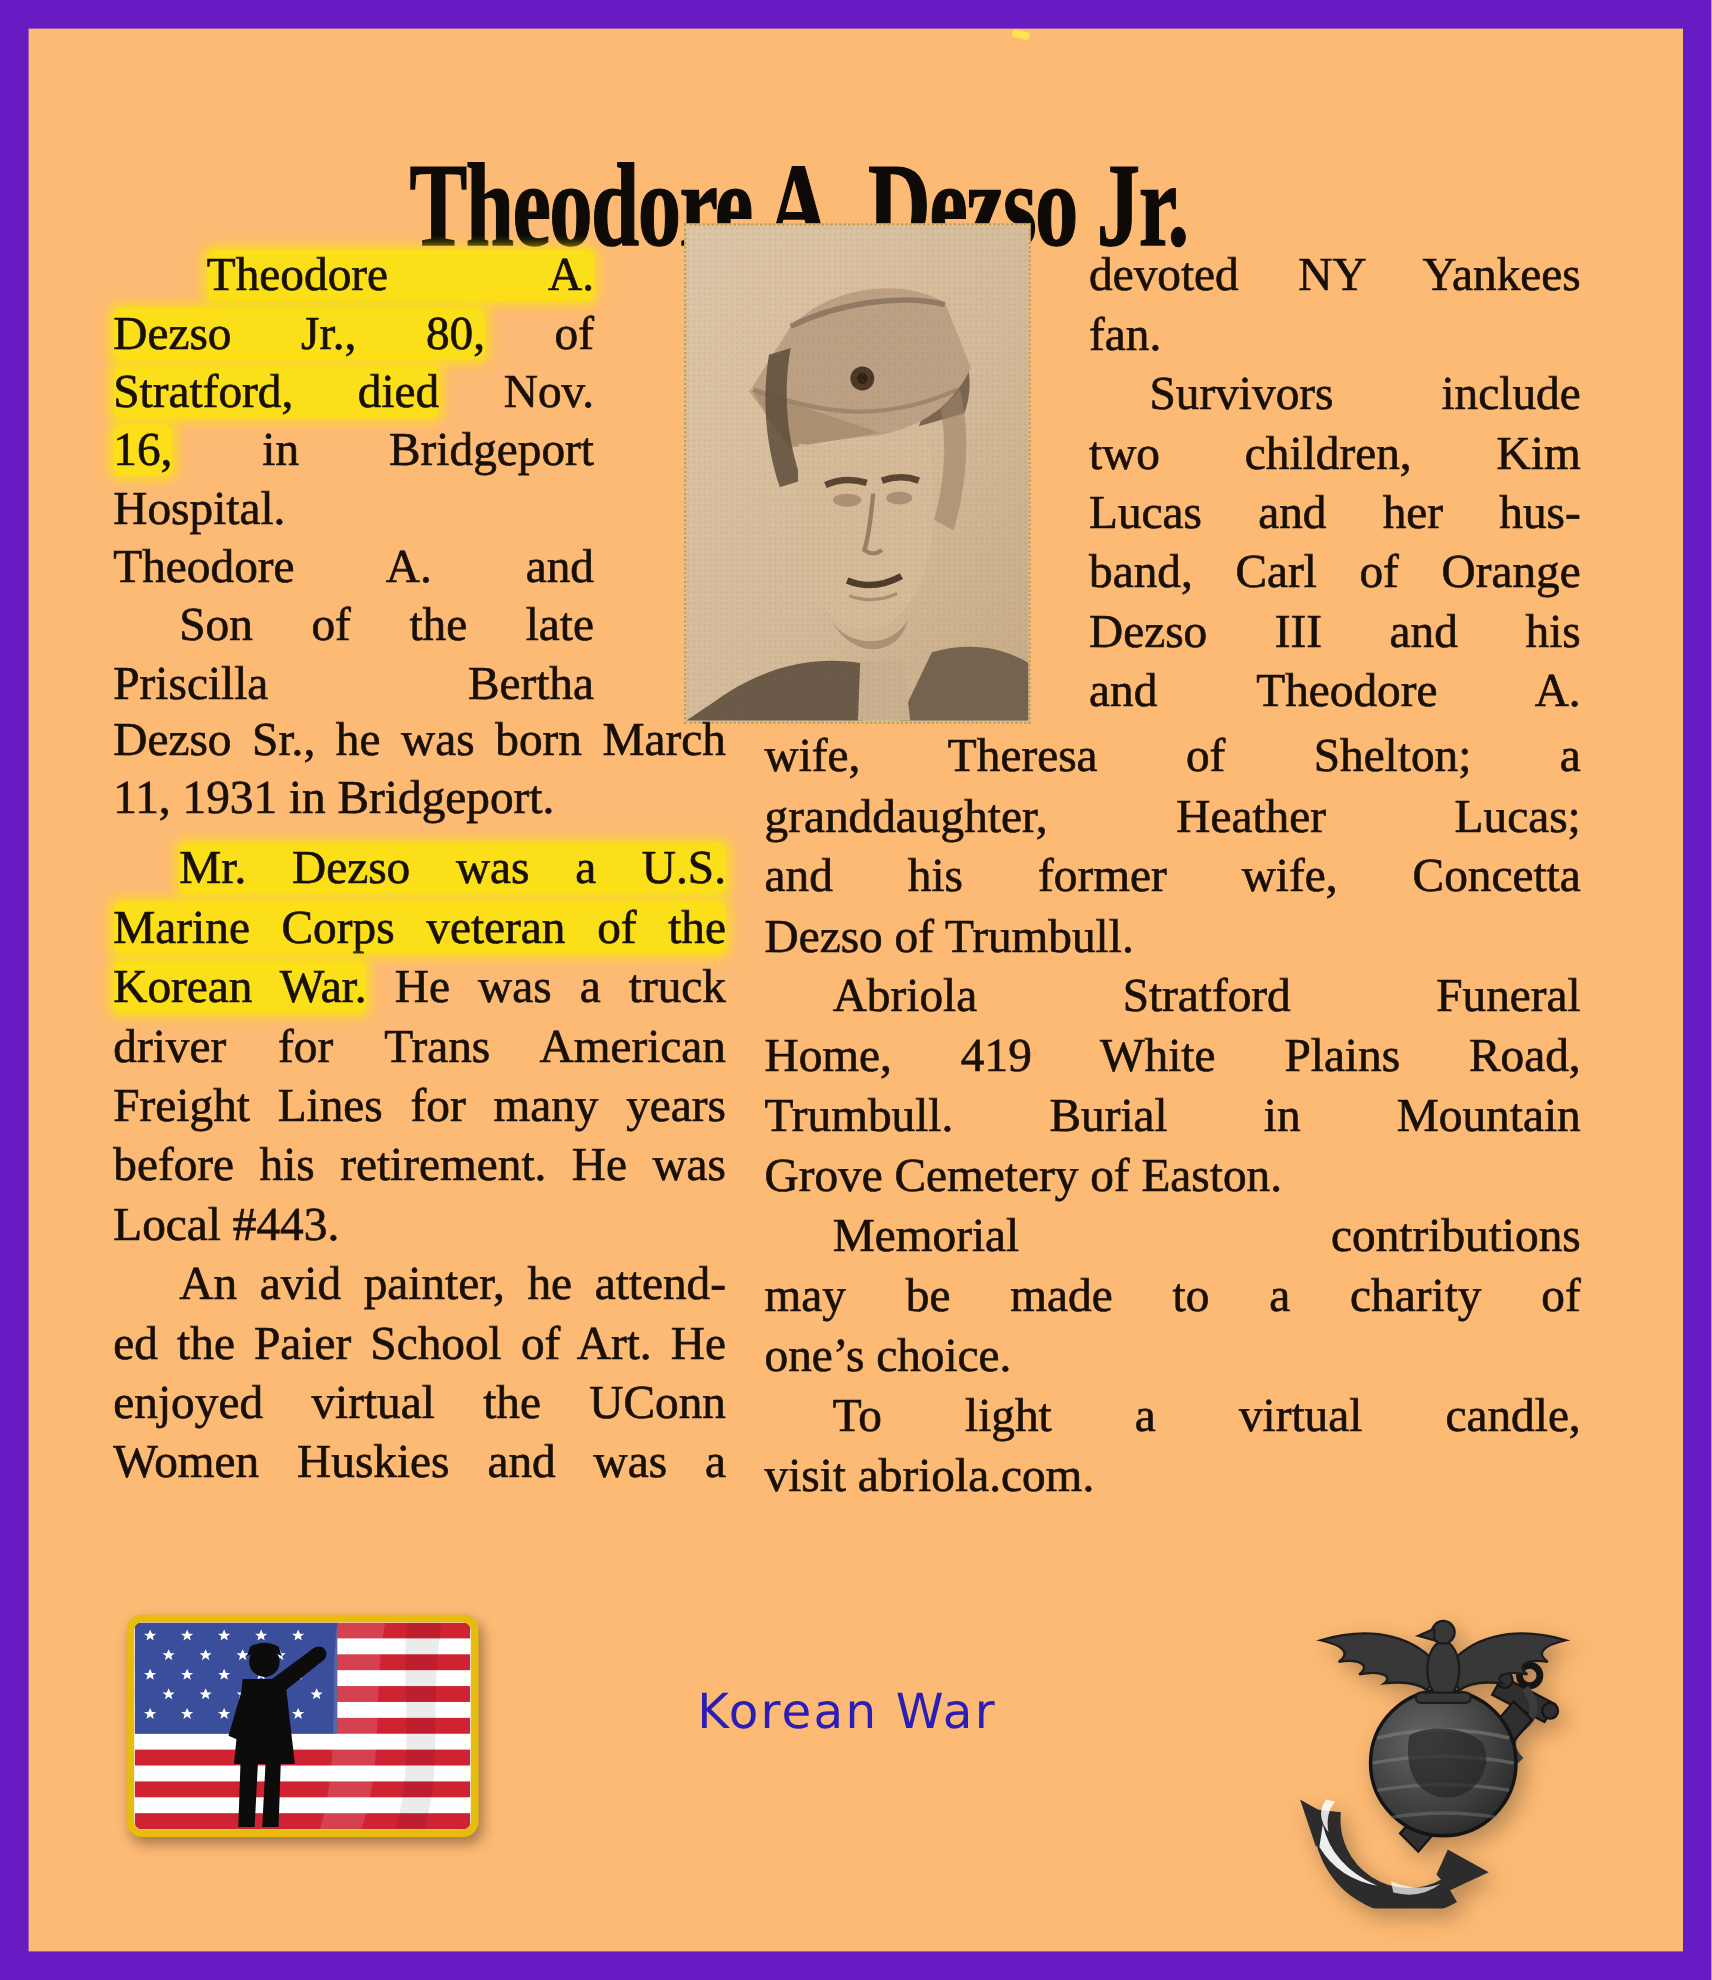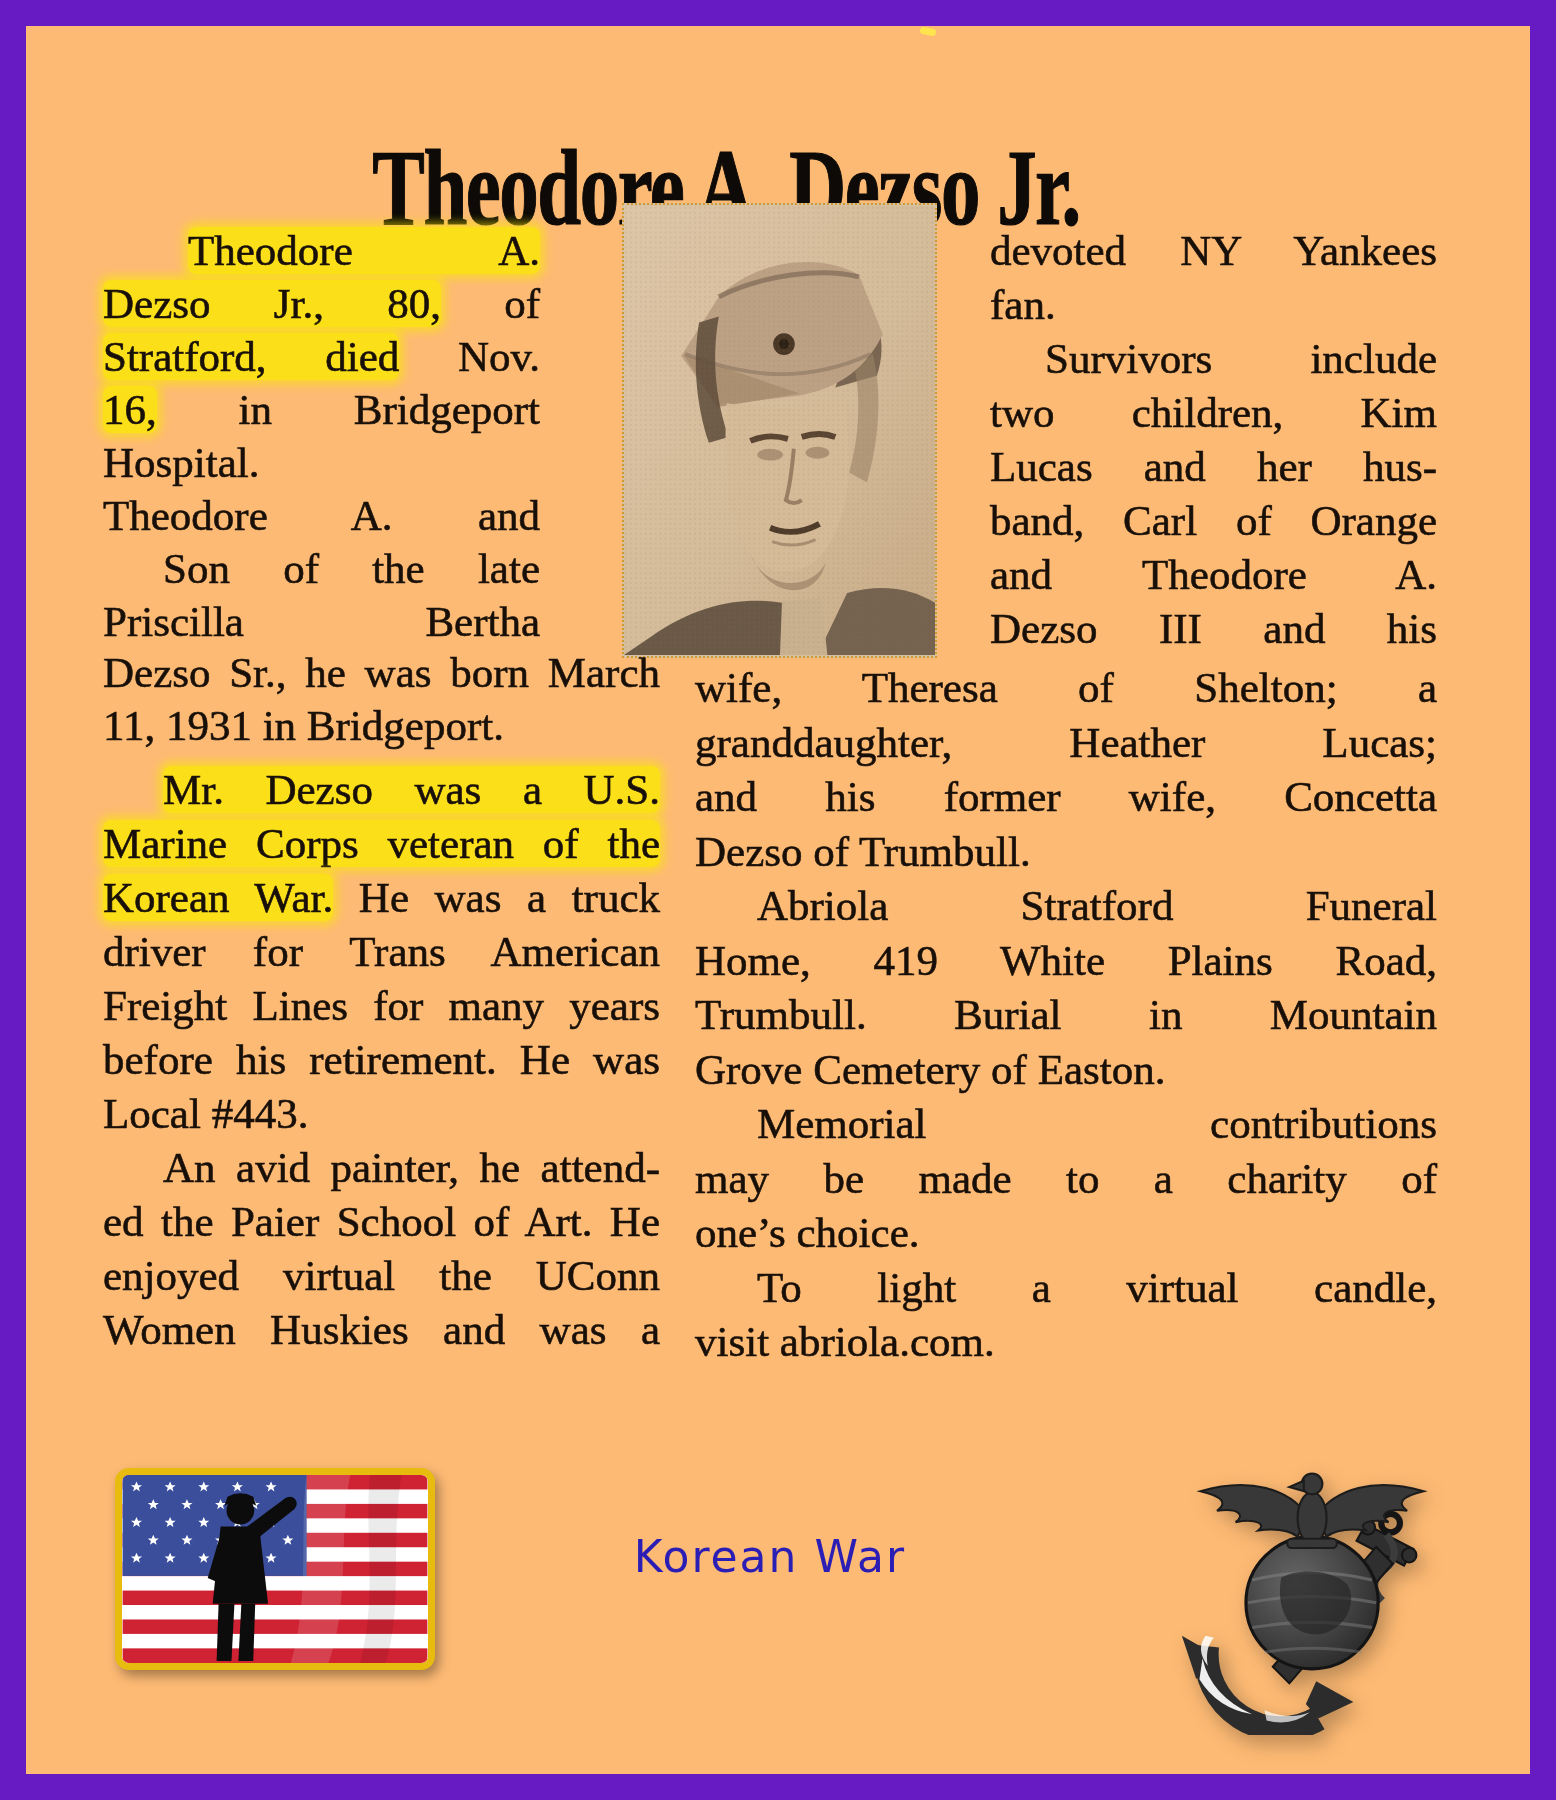--- a/index.html
+++ b/index.html
@@ -144,22 +144,22 @@
         <div class="line"><span>enjoyed virtual the UConn</span></div>
         <div class="line"><span>Women Huskies and was a</span></div>
       </div>
       <div class="tblock" style="left: 964px; top: 198px; width: 447px; line-height: 54px;">
         <div class="line"><span>devoted NY Yankees</span></div>
         <div class="line noj"><span>fan.</span></div>
         <div class="line" style="text-indent: 55px;"><span>Survivors include</span></div>
         <div class="line"><span>two children, Kim</span></div>
         <div class="line"><span>Lucas and her hus-</span></div>
         <div class="line"><span>band, Carl of Orange</span></div>
+        <div class="line"><span>Dezso III and his</span></div>
         <div class="line"><span>and Theodore A.</span></div>
-        <div class="line"><span>Dezso III and his</span></div>
       </div>
       <div class="tblock" style="left: 669px; top: 635px; width: 742px; line-height: 54.5px;">
         <div class="line"><span>wife, Theresa of Shelton; a</span></div>
         <div class="line"><span>granddaughter, Heather Lucas;</span></div>
         <div class="line"><span>and his former wife, Concetta</span></div>
         <div class="line noj"><span>Dezso of Trumbull.</span></div>
         <div class="line" style="text-indent: 62px;"><span>Abriola Stratford Funeral</span></div>
         <div class="line"><span>Home, 419 White Plains Road,</span></div>
         <div class="line"><span>Trumbull. Burial in Mountain</span></div>
         <div class="line noj"><span>Grove Cemetery of Easton.</span></div>

